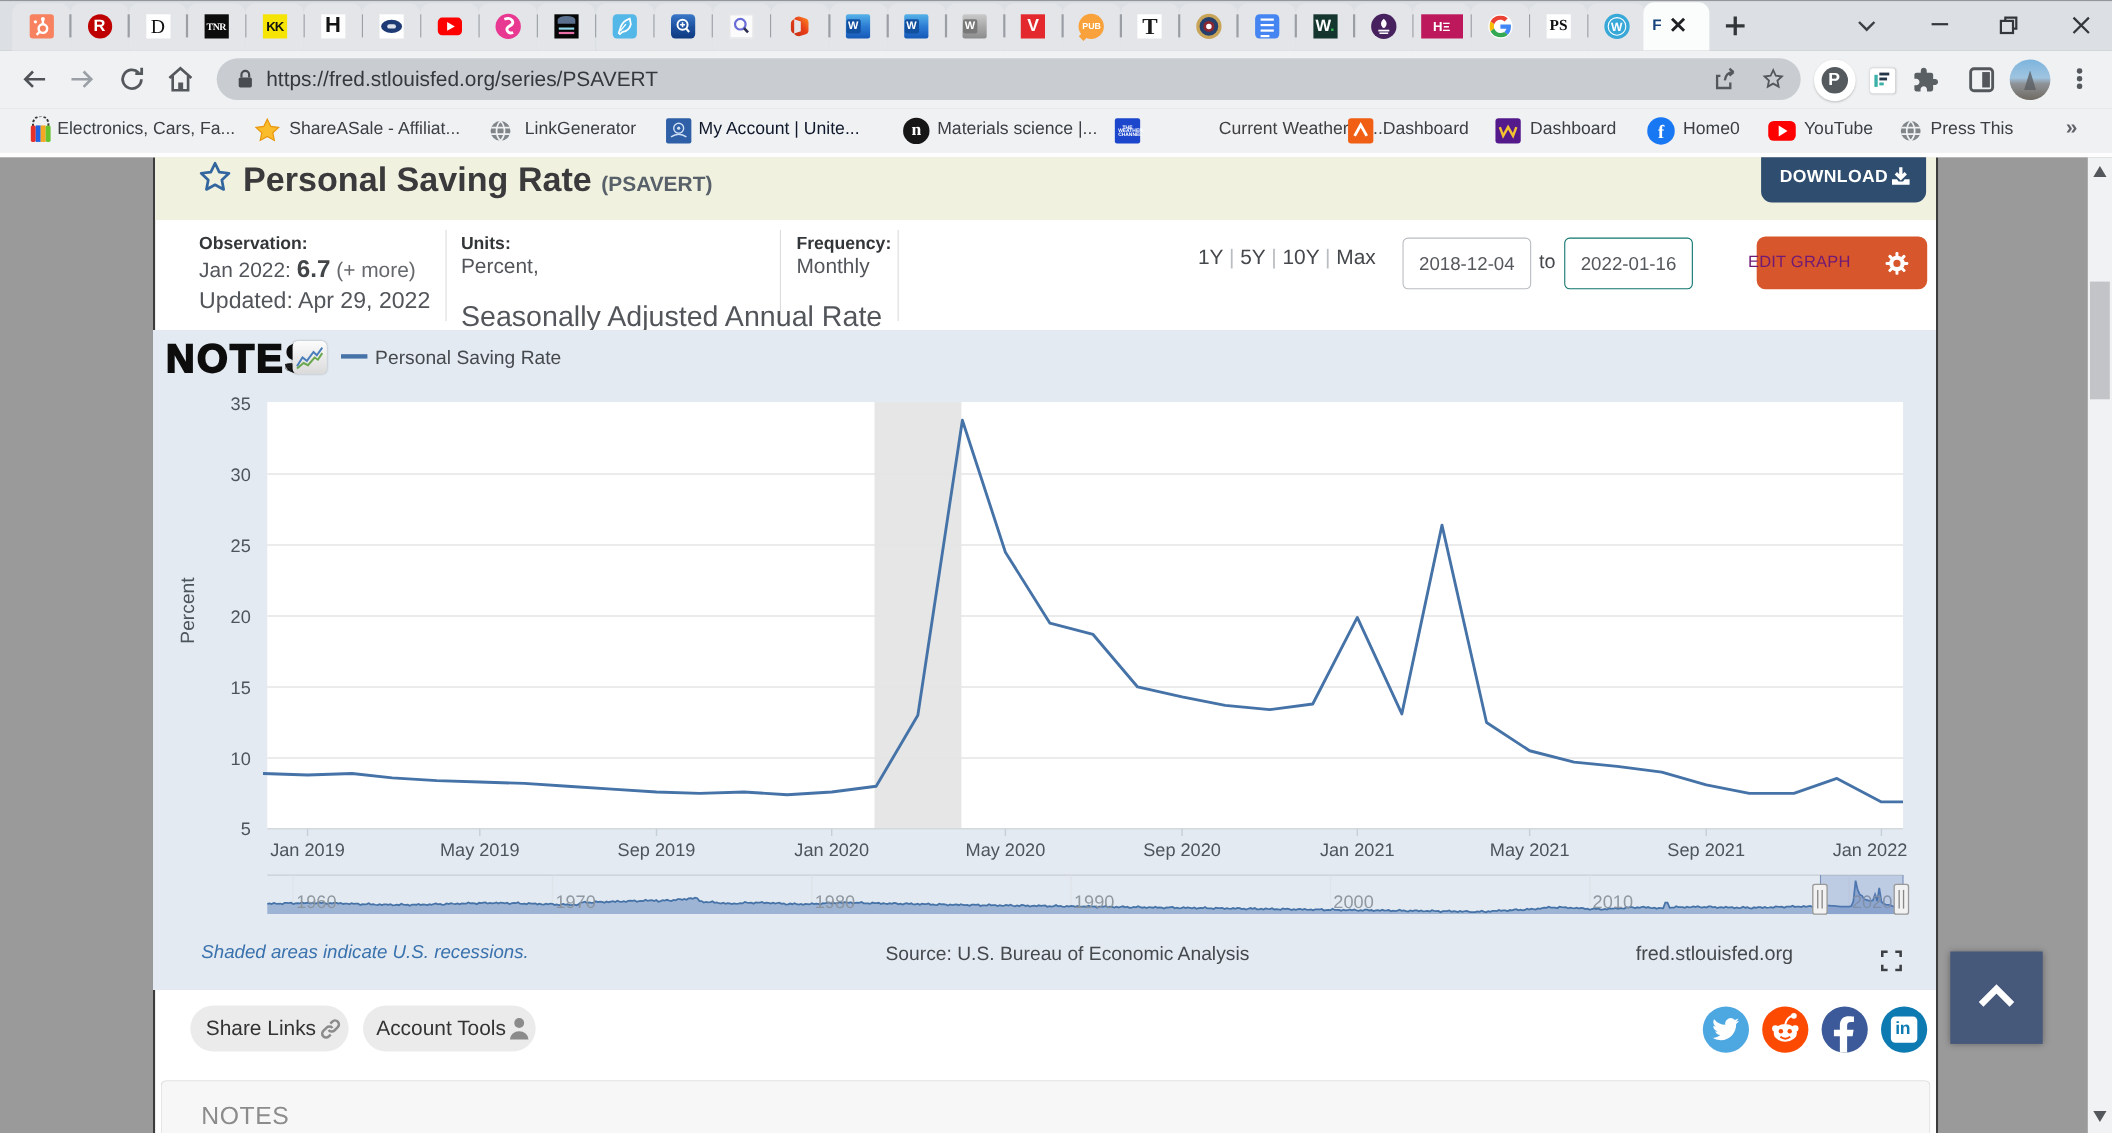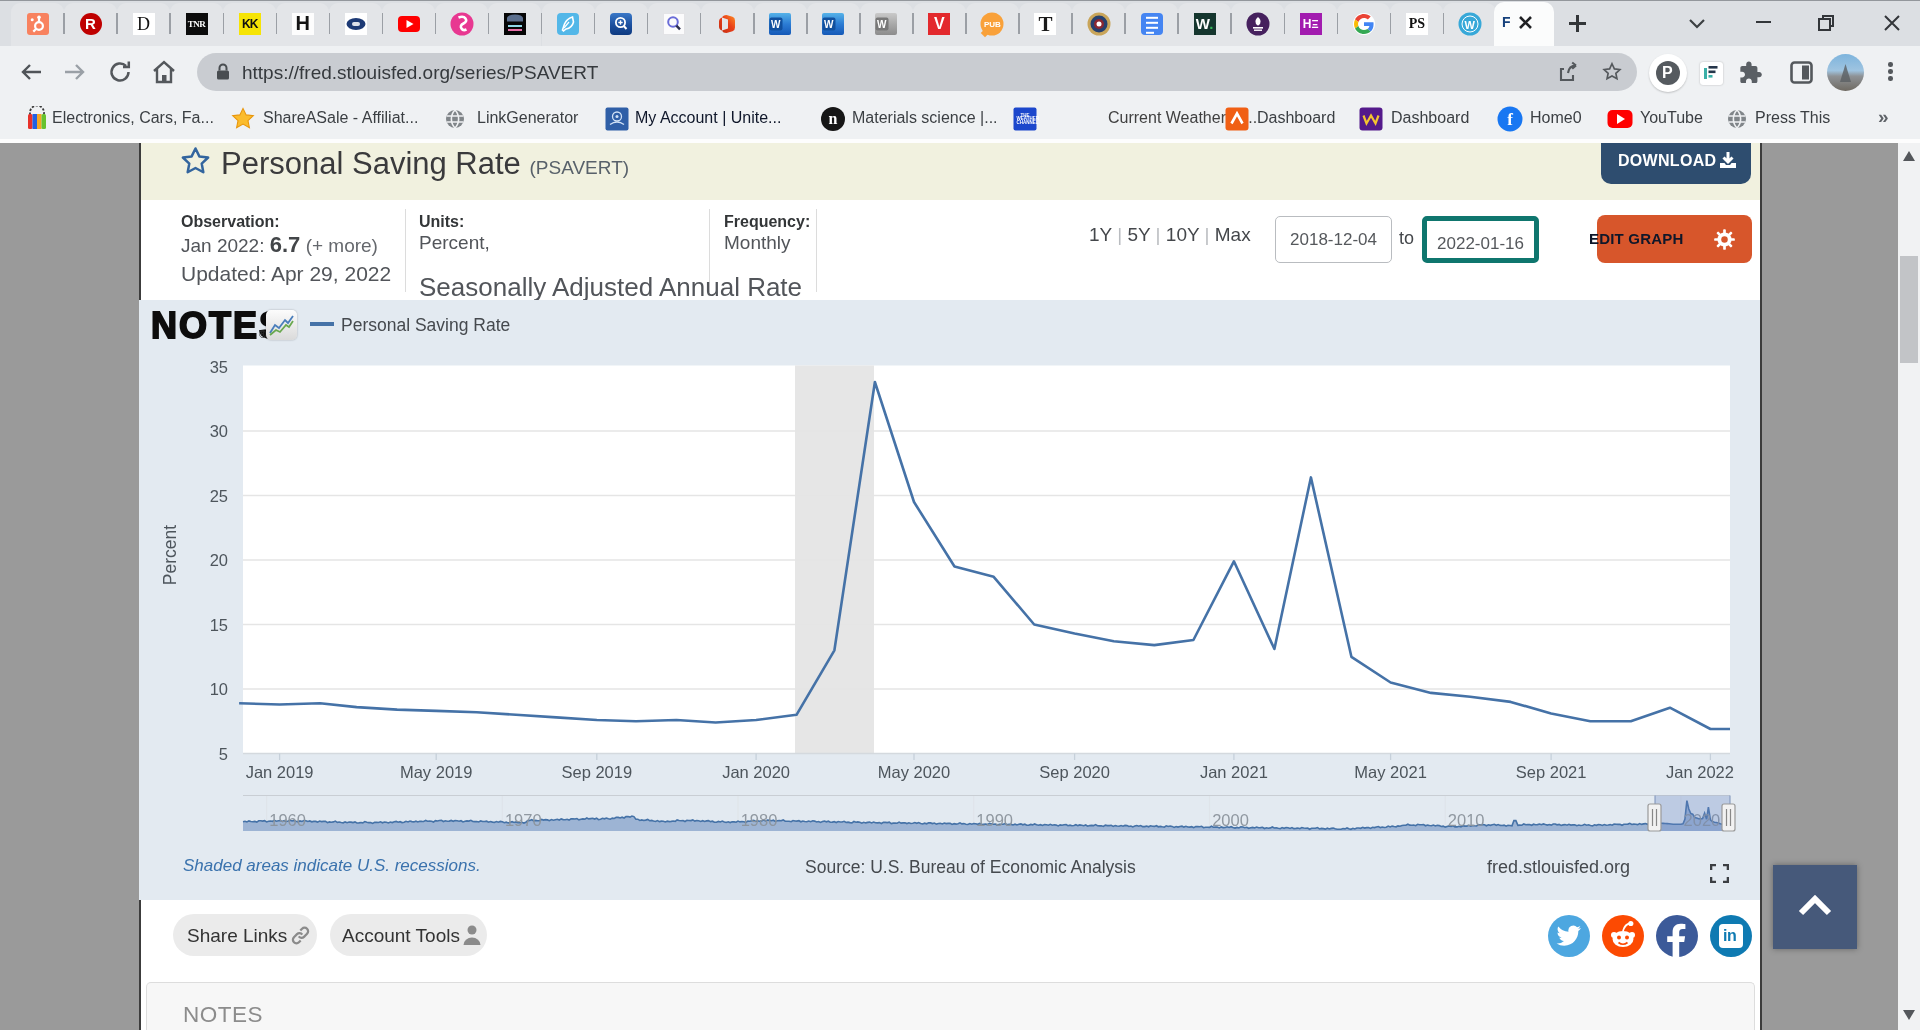--- a/index.html
+++ b/index.html
@@ -180,21 +180,21 @@
     <div class="ic" style="width:23px;height:23px;background:#46215e;border-radius:50%"></div>
     <svg class="ic" width="23" height="23" viewBox="0 0 23 23">
       <path d="M11.5 4.5 q3.5 3 2.2 6.2 q-1 2.3 -2.2 2.3 q-1.2 0 -2.2 -2.3 q-1.3 -3.2 2.2 -6.2z" fill="#fff"></path>
       <rect x="6.5" y="14.5" width="10" height="1.6" fill="#fff"></rect>
       <rect x="7.5" y="17" width="8" height="1.4" fill="#fff"></rect>
     </svg>
   </div>
 <div class="abs" style="left:1284.2px;top:3px;width:53px;height:43px;background:#e3e5e8;border-radius:9px 9px 0 0"></div>
 <div class="abs" style="left:1283.5px;top:13px;width:1.5px;height:21px;background:#9b9fa5"></div>
 <div class="abs" style="left:1298.7px;top:12px;width:24px;height:24px">
-    <div class="ic" style="width:22px;height:22px;background:#a21caf;color:#fff;font-weight:bold;font-size:12px;text-align:center;line-height:22px">H<span style="font-size:11px">Ξ</span></div>
+    <div class="ic" style="width:38px;height:22px;background:#be185d;color:#fff;font-weight:bold;font-size:12px;text-align:center;line-height:22px">H<span style="font-size:11px">Ξ</span></div>
   </div>
 <div class="abs" style="left:1337.2px;top:3px;width:53px;height:43px;background:#e3e5e8;border-radius:9px 9px 0 0"></div>
 <div class="abs" style="left:1336.5px;top:13px;width:1.5px;height:21px;background:#9b9fa5"></div>
 <div class="abs" style="left:1351.8px;top:12px;width:24px;height:24px">
     <div class="ic" style="width:22px;height:22px;background:#fff;border-radius:50%"></div>
     <svg class="ic" width="20" height="20" viewBox="0 0 48 48">
       <path fill="#EA4335" d="M24 9.5c3.54 0 6.71 1.22 9.21 3.6l6.85-6.85C35.9 2.38 30.47 0 24 0 14.62 0 6.51 5.38 2.56 13.22l7.98 6.19C12.43 13.72 17.74 9.5 24 9.5z"></path>
       <path fill="#4285F4" d="M46.98 24.55c0-1.57-.15-3.09-.38-4.55H24v9.02h12.94c-.58 2.96-2.26 5.48-4.78 7.18l7.73 6c4.51-4.18 7.09-10.36 7.09-17.65z"></path>
       <path fill="#FBBC05" d="M10.53 28.59c-.48-1.45-.76-2.99-.76-4.59s.27-3.14.76-4.59l-7.98-6.19C.92 16.46 0 20.12 0 24c0 3.88.92 7.54 2.56 10.78l7.97-6.19z"></path>
       <path fill="#34A853" d="M24 48c6.48 0 11.93-2.13 15.89-5.81l-7.73-6c-2.15 1.45-4.92 2.3-8.16 2.3-6.26 0-11.57-4.22-13.47-9.91l-7.98 6.19C6.51 42.62 14.62 48 24 48z"></path>
@@ -355,44 +355,44 @@
   </div>
 <div class="abs" style="left:1755px;top:109px;font-size:16px;color:#3b3f43">Press This</div>
 <div class="abs" style="left:1878px;top:106px;font-size:19px;color:#5f6368;font-weight:bold">»</div>
 <div class="abs" style="left:0;top:143px;width:1920px;height:887px;background:#9a9a9a"></div>
 <div class="abs" style="left:139px;top:143px;width:1623px;height:887px;background:#fff;border-left:2px solid #3c3c3c;border-right:2px solid #3c3c3c"></div>
 <div class="abs" style="left:0;top:139px;width:1920px;height:4px;background:#fdfdfd"></div>
 <div class="abs" style="left:141px;top:143px;width:1619px;height:57px;background:#f1f1df"></div>
 <svg class="abs" style="left:178px;top:145px" width="35" height="33" viewBox="0 0 24 24">
     <path d="M12 2.5 l2.8 5.8 6.4 .8 -4.7 4.4 1.2 6.3 -5.7 -3.1 -5.7 3.1 1.2 -6.3 -4.7 -4.4 6.4 -.8z" fill="none" stroke="#33659e" stroke-width="1.8" stroke-linejoin="round"></path>
   </svg>
-<div class="abs" style="left:221px;top:146px;font-size:31px;font-weight:normal;color:#3a3a3c">Personal Saving Rate <span style="font-size:19px;color:#58616a">(PSAVERT)</span></div>
+<div class="abs" style="left:221px;top:146px;font-size:31px;font-weight:bold;color:#3a3a3c">Personal Saving Rate <span style="font-size:19px;color:#58616a">(PSAVERT)</span></div>
 <div class="abs" style="left:1601px;top:143px;width:150px;height:41px;background:#2e4d6f;border-radius:0 0 10px 10px"></div>
 <div class="abs" style="left:1618px;top:152px;font-size:16px;font-weight:bold;color:#fff;letter-spacing:.3px">DOWNLOAD</div>
 <svg class="abs" style="left:1717px;top:150px" width="22" height="22" viewBox="0 0 22 22">
     <path d="M11 2 v9 M6.5 7.5 L11 12 L15.5 7.5" stroke="#fff" stroke-width="3" fill="none"></path>
     <path d="M3 13 v5 h16 v-5 h-4.5 l-1.5 2 h-4 l-1.5 -2z" fill="#fff"></path>
   </svg>
 <div class="abs" style="left:405px;top:209px;width:1px;height:83px;background:#dcdcdc"></div>
 <div class="abs" style="left:709px;top:209px;width:1px;height:83px;background:#dcdcdc"></div>
 <div class="abs" style="left:816px;top:209px;width:1px;height:83px;background:#dcdcdc"></div>
 <div class="abs" style="left:181px;top:213px;font-size:16px;font-weight:bold;color:#333638">Observation:</div>
 <div class="abs" style="left:181px;top:232px;font-size:19px;color:#52555a">Jan 2022: <span style="font-size:22px;font-weight:bold;color:#434649">6.7</span> <span style="color:#65686d">(+ more)</span></div>
 <div class="abs" style="left:181px;top:262px;font-size:21px;color:#52555a">Updated: Apr 29, 2022</div>
 <div class="abs" style="left:419px;top:213px;font-size:16px;font-weight:bold;color:#333638">Units:</div>
 <div class="abs" style="left:419px;top:232px;font-size:19px;color:#52555a">Percent,</div>
 <div class="abs" style="left:419px;top:272px;font-size:26px;color:#52555a">Seasonally Adjusted Annual Rate</div>
 <div class="abs" style="left:724px;top:213px;font-size:16px;font-weight:bold;color:#333638">Frequency:</div>
 <div class="abs" style="left:724px;top:232px;font-size:19px;color:#52555a">Monthly</div>
 <div class="abs" style="left:1089px;top:224px;font-size:19px;color:#44474b">1Y <span style="color:#b9bcc0">|</span> 5Y <span style="color:#b9bcc0">|</span> 10Y <span style="color:#b9bcc0">|</span> Max</div>
 <div class="abs" style="left:1275px;top:216px;width:117px;height:47px;background:#fff;border:1px solid #b9bcc0;border-radius:5px;font-size:17px;color:#55585c;text-align:center;line-height:45px">2018-12-04</div>
 <div class="abs" style="left:1399px;top:228px;font-size:18px;color:#44474b">to</div>
-<div class="abs" style="left:1422px;top:216px;width:117px;height:47px;background:#fff;border:5px solid #0f766e;border-radius:5px;font-size:17px;color:#55585c;text-align:center;line-height:45px">2022-01-16</div>
+<div class="abs" style="left:1422px;top:216px;width:117px;height:47px;background:#fff;border:1px solid #0f766e;border-radius:5px;font-size:17px;color:#55585c;text-align:center;line-height:45px">2022-01-16</div>
 <div class="abs" style="left:1597px;top:215px;width:155px;height:48px;background:#d7562b;border-radius:8px"></div>
-<div class="abs" style="left:1589px;top:230px;font-size:15px;font-weight:bold;color:#0f172a;letter-spacing:.2px">EDIT GRAPH</div>
+<div class="abs" style="left:1589px;top:230px;font-size:15px;font-weight:normal;color:#701a75;letter-spacing:.2px">EDIT GRAPH</div>
 <svg class="abs" style="left:1713px;top:228px" width="23" height="23" viewBox="0 0 24 24">
     <rect x="10.6" y="1.2" width="2.8" height="5" rx="1" fill="#fff" transform="rotate(0 12 12)"></rect>
     <rect x="10.6" y="1.2" width="2.8" height="5" rx="1" fill="#fff" transform="rotate(45 12 12)"></rect>
     <rect x="10.6" y="1.2" width="2.8" height="5" rx="1" fill="#fff" transform="rotate(90 12 12)"></rect>
     <rect x="10.6" y="1.2" width="2.8" height="5" rx="1" fill="#fff" transform="rotate(135 12 12)"></rect>
     <rect x="10.6" y="1.2" width="2.8" height="5" rx="1" fill="#fff" transform="rotate(180 12 12)"></rect>
     <rect x="10.6" y="1.2" width="2.8" height="5" rx="1" fill="#fff" transform="rotate(225 12 12)"></rect>
     <rect x="10.6" y="1.2" width="2.8" height="5" rx="1" fill="#fff" transform="rotate(270 12 12)"></rect>
     <rect x="10.6" y="1.2" width="2.8" height="5" rx="1" fill="#fff" transform="rotate(315 12 12)"></rect>
     <circle cx="12" cy="12" r="7.4" fill="#fff"></circle>

